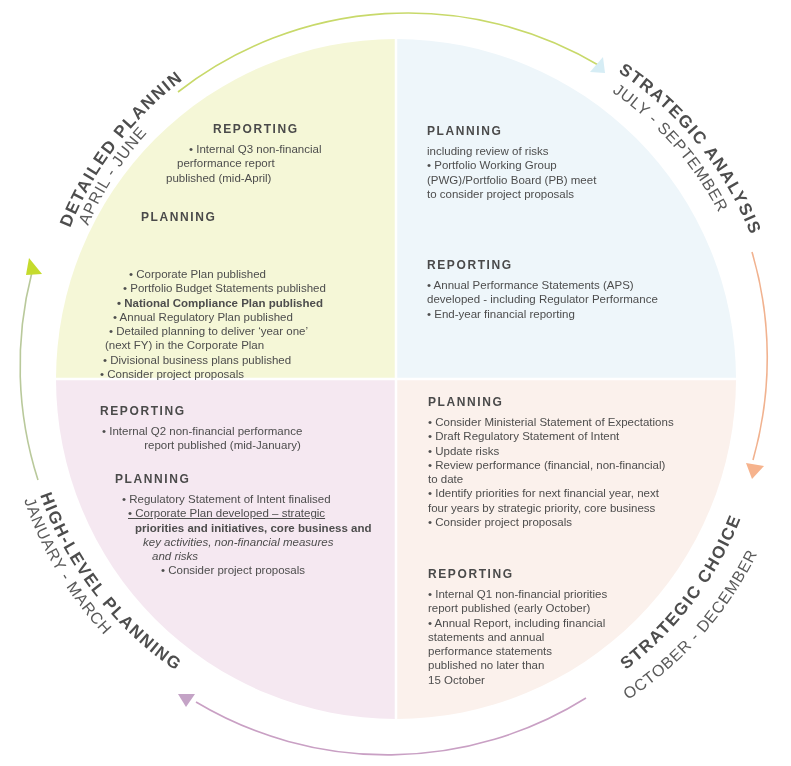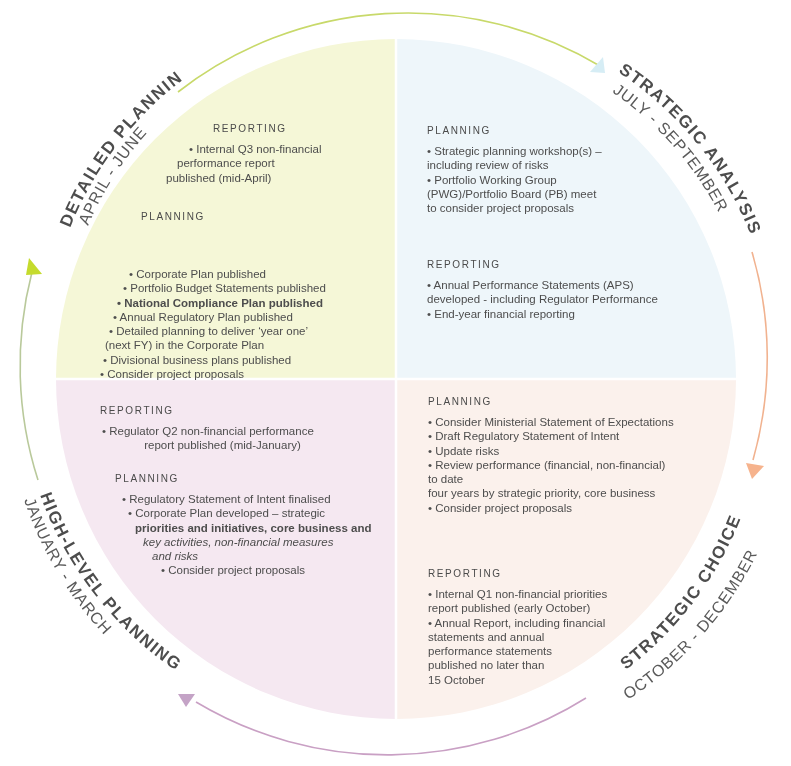--- a/index.html
+++ b/index.html
@@ -1,20 +1,20 @@
 <!DOCTYPE html>
 <html><head>
   <meta charset="utf-8">
   <style>
     html, body { margin:0; padding:0; background:#ffffff; }
     body { width:791px; height:766px; position:relative; overflow:hidden;
            font-family:"Liberation Sans", sans-serif; color:#4a4a4a; }
     #diagram-svg { position:absolute; left:0; top:0; }
     .block { position:absolute; font-size:11.5px; line-height:14.3px; color:#4d4d4d; }
-    .heading { font-weight:normal; font-size:10px; letter-spacing:1.6px; color:#4a4a4a;
+    .heading { font-weight:bold; font-size:12px; letter-spacing:1.6px; color:#4a4a4a;
                margin-bottom:4px; line-height:18px; }
     .item { white-space:nowrap; }
     .ring-title { font-family:"Liberation Sans", sans-serif; font-weight:bold; font-size:17px;
                   letter-spacing:1.6px; fill:#4d4d4d; }
     .ring-sub { font-family:"Liberation Sans", sans-serif; font-size:16px;
                 letter-spacing:0.8px; fill:#5a5a5a; }
   </style>
 </head>
 <body>
 
@@ -76,57 +76,57 @@
   <div class="item" style="padding-left:17px;font-weight:bold;">• National Compliance Plan published</div>
   <div class="item" style="padding-left:13px;">• Annual Regulatory Plan published</div>
   <div class="item" style="padding-left:9px;">• Detailed planning to deliver ‘year one’</div>
   <div class="item" style="padding-left:5px;">(next FY) in the Corporate Plan</div>
   <div class="item" style="padding-left:3px;">• Divisional business plans published</div>
   <div class="item">• Consider project proposals</div>
 </div>
 
 <div class="block" style="left:427px; top:122px; width:240px;">
   <div class="heading">PLANNING</div>
-  <div class="item">• Strategic planning workshop(s) –</div>
   <div class="item">including review of risks</div>
   <div class="item">• Portfolio Working Group</div>
   <div class="item">(PWG)/Portfolio Board (PB) meet</div>
   <div class="item">to consider project proposals</div>
 </div>
 
 <div class="block" style="left:427px; top:256px; width:260px;">
   <div class="heading">REPORTING</div>
   <div class="item">• Annual Performance Statements (APS)</div>
   <div class="item">developed - including Regulator Performance</div>
   <div class="item">• End-year financial reporting</div>
 </div>
 
 <div class="block" style="left:100px; top:402px; width:240px;">
   <div class="heading">REPORTING</div>
-  <div class="item" style="padding-left:2px;">• Regulator Q2 non-financial performance</div>
+  <div class="item" style="padding-left:2px;">• Internal Q2 non-financial performance</div>
   <div class="item" style="padding-left:5px;text-align:center;">report published (mid-January)</div>
 </div>
 
 <div class="block" style="left:115px; top:470px; width:260px;">
   <div class="heading">PLANNING</div>
   <div class="item" style="padding-left:7px;">• Regulatory Statement of Intent finalised</div>
-  <div class="item" style="padding-left:13px;">• Corporate Plan developed – strategic</div>
+  <div class="item" style="padding-left:13px;text-decoration:underline;">• Corporate Plan developed – strategic</div>
   <div class="item" style="padding-left:20px;font-weight:bold;">priorities and initiatives, core business and</div>
   <div class="item" style="padding-left:28px;font-style:italic;">key activities, non-financial measures</div>
   <div class="item" style="padding-left:37px;font-style:italic;">and risks</div>
   <div class="item" style="padding-left:46px;">• Consider project proposals</div>
 </div>
 
 <div class="block" style="left:428px; top:393px; width:280px;">
   <div class="heading">PLANNING</div>
   <div class="item">• Consider Ministerial Statement of Expectations</div>
   <div class="item">• Draft Regulatory Statement of Intent</div>
   <div class="item">• Update risks</div>
   <div class="item">• Review performance (financial, non-financial)</div>
   <div class="item">to date</div>
+  <div class="item">• Identify priorities for next financial year, next</div>
   <div class="item">four years by strategic priority, core business</div>
   <div class="item">• Consider project proposals</div>
 </div>
 
 <div class="block" style="left:428px; top:565px; width:220px;">
   <div class="heading">REPORTING</div>
   <div class="item">• Internal Q1 non-financial priorities</div>
   <div class="item">report published (early October)</div>
   <div class="item">• Annual Report, including financial</div>
   <div class="item">statements and annual</div>

